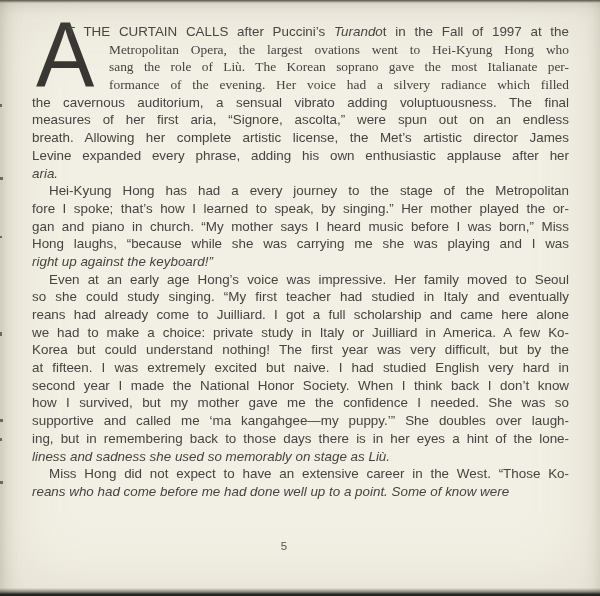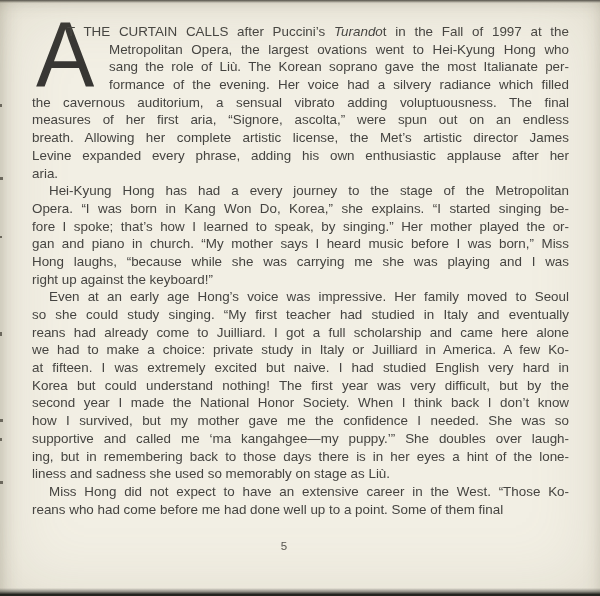--- a/index.html
+++ b/index.html
@@ -27,24 +27,24 @@
     position:absolute; bottom:0; left:0; right:0; height:8px; z-index:6;
     background:linear-gradient(to bottom, rgba(40,40,36,0), rgba(40,40,36,0.45) 45%, #24241f 80%);
   }
   .body-text {
     position:absolute; left:32px; width:537px; top:23px;
     font-size:13.4px; line-height:17.7px;
     color:#454441; z-index:2;
   }
   .para { position:relative; }
   .line { text-align:justify; text-align-last:justify; height:17.7px; overflow:visible; }
-  .line.last { text-align-last:left; }
+  .line.last { text-align-last:left;font-style:italic; }
   .line.indent { text-indent:17px; }
   .line.dc-first { margin-left:35px; }
-  .line.dc-wrap  { margin-left:77px; }
+  .line.dc-wrap  { margin-left:77px;font-family:Liberation Serif, serif; }
   .it { font-style:italic; }
   .dropcap {
     position:absolute; left:4px; top:-14px;
     font-size:92px; line-height:1; font-weight:normal;
     color:#37363:; color:#373633;
     transform:scaleX(0.95); transform-origin:left top;
     letter-spacing:0;
   }
   .page-number {
     position:absolute; top:540px; left:0; width:568px;
@@ -74,42 +74,41 @@
         <div class="line dc-wrap"><span>sang the role of Liù. The Korean soprano gave the most Italianate per-</span></div>
         <div class="line dc-wrap"><span>formance of the evening. Her voice had a silvery radiance which filled</span></div>
         <div class="line"><span>the cavernous auditorium, a sensual vibrato adding voluptuousness. The final</span></div>
         <div class="line"><span>measures of her first aria, “Signore, ascolta,” were spun out on an endless</span></div>
         <div class="line"><span>breath. Allowing her complete artistic license, the Met’s artistic director James</span></div>
         <div class="line"><span>Levine expanded every phrase, adding his own enthusiastic applause after her</span></div>
         <div class="line last"><span>aria.</span></div>
       </div>
       <div class="para">
         <div class="line indent"><span>Hei-Kyung Hong has had a every journey to the stage of the Metropolitan</span></div>
-        <div class="line"><span>Opera. “I was born in Kang Won Do, Korea,” she explains. “I started singing be-</span></div>
         <div class="line"><span>fore I spoke; that’s how I learned to speak, by singing.” Her mother played the or-</span></div>
         <div class="line"><span>gan and piano in church. “My mother says I heard music before I was born,” Miss</span></div>
         <div class="line"><span>Hong laughs, “because while she was carrying me she was playing and I was</span></div>
         <div class="line last"><span>right up against the keyboard!”</span></div>
       </div>
       <div class="para">
         <div class="line indent"><span>Even at an early age Hong’s voice was impressive. Her family moved to Seoul</span></div>
         <div class="line"><span>so she could study singing. “My first teacher had studied in Italy and eventually</span></div>
         <div class="line"><span>reans had already come to Juilliard. I got a full scholarship and came here alone</span></div>
         <div class="line"><span>we had to make a choice: private study in Italy or Juilliard in America. A few Ko-</span></div>
+        <div class="line"><span>Korea but could understand nothing! The first year was very difficult, but by the</span></div>
         <div class="line"><span>at fifteen. I was extremely excited but naive. I had studied English very hard in</span></div>
-        <div class="line"><span>Korea but could understand nothing! The first year was very difficult, but by the</span></div>
         <div class="line"><span>second year I made the National Honor Society. When I think back I don’t know</span></div>
         <div class="line"><span>how I survived, but my mother gave me the confidence I needed. She was so</span></div>
         <div class="line"><span>supportive and called me ‘ma kangahgee—my puppy.’” She doubles over laugh-</span></div>
         <div class="line"><span>ing, but in remembering back to those days there is in her eyes a hint of the lone-</span></div>
         <div class="line last"><span>liness and sadness she used so memorably on stage as Liù.</span></div>
       </div>
       <div class="para">
         <div class="line indent"><span>Miss Hong did not expect to have an extensive career in the West. “Those Ko-</span></div>
-        <div class="line last"><span>reans who had come before me had done well up to a point. Some of them final</span></div>
+        <div class="line last"><span>reans who had come before me had done well up to a point. Some of know were</span></div>
       </div>
     </div>
 
   <div class="page-number">5</div>
 
   <div class="scan-mark m1"></div>
   <div class="scan-mark m2"></div>
   <div class="scan-mark m3"></div>
   <div class="scan-mark m4"></div>
   <div class="scan-mark m5"></div>

